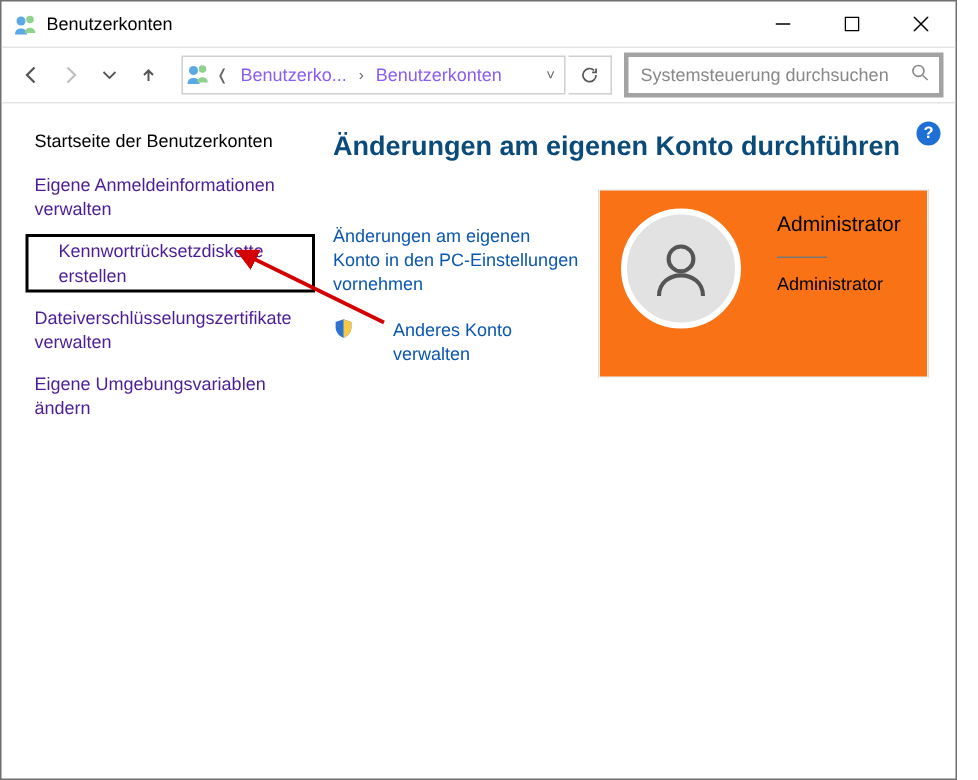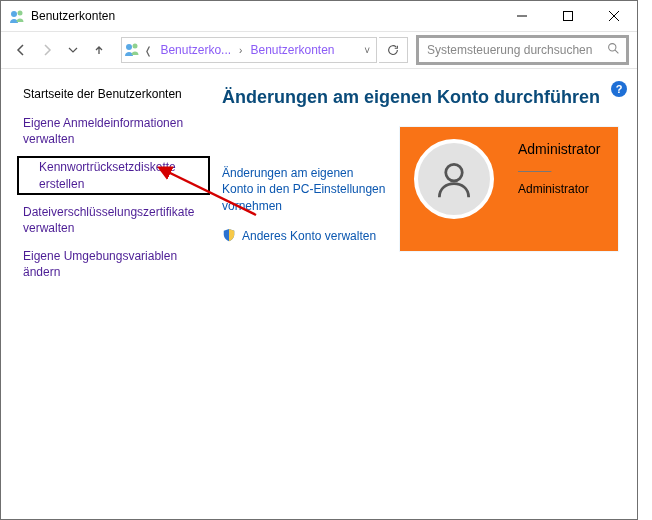--- a/index.html
+++ b/index.html
@@ -32,21 +32,21 @@
   .side-home{font-size:12px;color:#000;margin-bottom:14px}
   .side-link{color:#4c1d95;font-size:12px;line-height:1.35;margin-bottom:12px;display:flex;gap:4px}
   .side-link .txt{display:block}
   .side-link.highlight .txt{border:2px solid #000000;padding:1px 20px;margin:-3px -6px}
   .shield{width:14px;height:14px;flex:0 0 14px;margin-left:-18px;margin-right:4px}
   .main{flex:1;padding:18px 18px 0 6px;box-sizing:border-box;position:relative}
   .hdr{color:#0a4b7a;font-size:18px;font-weight:700;margin-bottom:18px}
   .cols{display:flex;gap:12px;align-items:flex-end}
   .actions{width:165px;font-size:12px}
   .action-link{color:#0b57b0;line-height:1.35;margin-bottom:14px;display:block}
-  .action-with-shield{display:flex;align-items:flex-start;gap:2px;margin-bottom:8px}
+  .action-with-shield{display:flex;align-items:flex-start;gap:22px;margin-bottom:8px}
   .action-with-shield .shield{margin-left:0}
   .card{flex:1;background:#f97316;border:1px solid #eef6fc;padding:12px 14px;display:flex;gap:24px;align-items:flex-start;min-height:100px}
   .avatar{width:72px;height:72px;border-radius:50%;background:#e2e2e2;display:flex;align-items:center;justify-content:center;border:4px solid #fff}
   .acct{font-size:12px;color:#000;line-height:1.5}
   .acct .name{font-size:14px;margin-bottom:2px}
   .acct .muted{color:#000}
   .acct .strike{color:#777;text-decoration:line-through}
   
   .arrow{position:absolute;pointer-events:none}
 </style>

